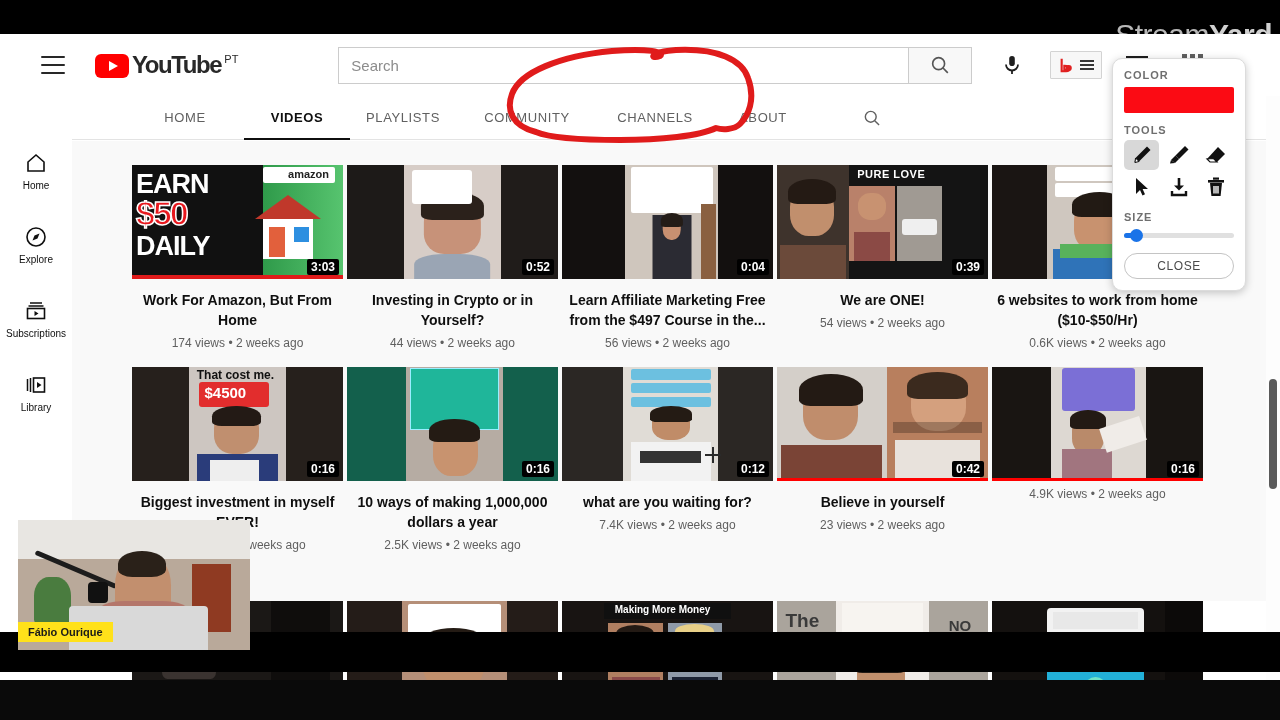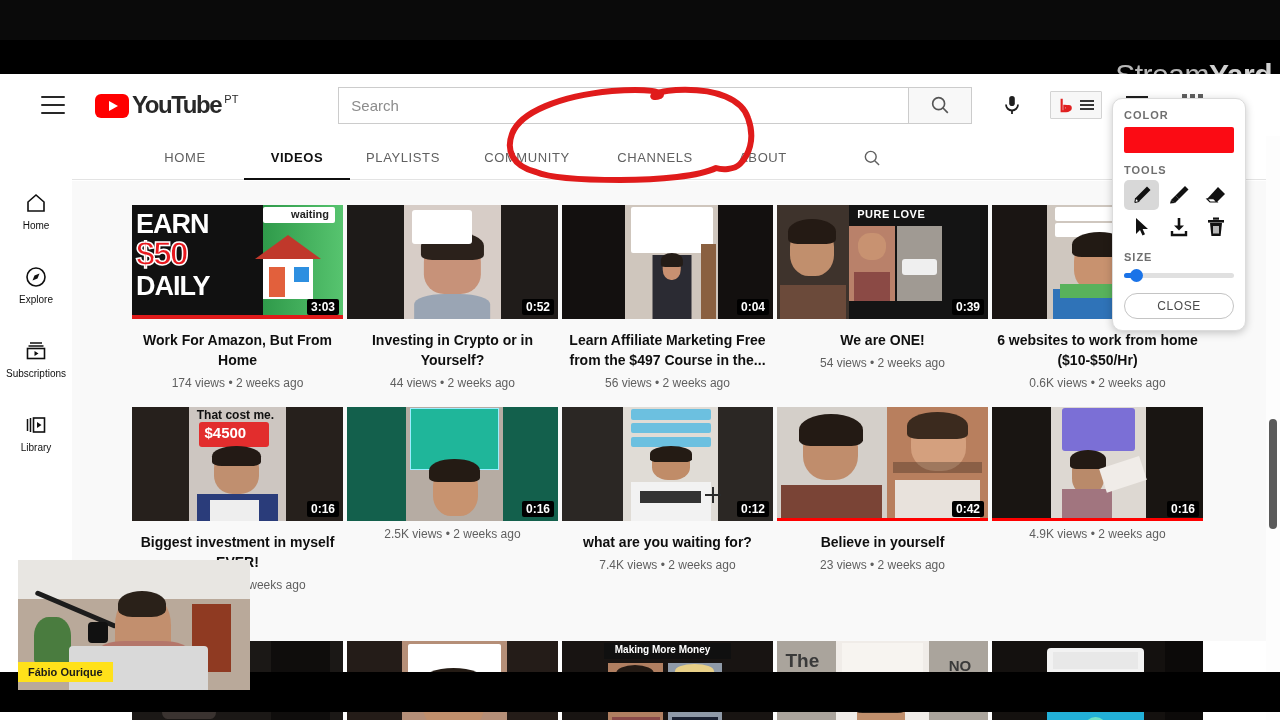--- a/index.html
+++ b/index.html
@@ -1,21 +1,21 @@
 <!DOCTYPE html>
 <html><head>
 <meta charset="utf-8">
 <style>
   * { box-sizing: border-box; margin: 0; padding: 0; }
   html, body {
     width: 1280px; height: 720px; overflow: hidden;
     background: #0a0a0a;
     font-family: "Liberation Sans", sans-serif;
   }
-  #stage { position: relative; width: 1280px; height: 672px; background: #ef4444; margin-top: 40px; }
+  #stage { position: relative; width: 1280px; height: 672px; background: #ef4444; }
 
   
   .watermark {
     position: absolute; top: 18px; right: 8px;
     font-size: 30px; font-weight: 700; letter-spacing: -0.5px;
     color: rgba(255,255,255,0.82);
     filter: blur(0.5px);
     z-index: 5;
   }
   .watermark .wm-light { font-weight: 400; color: rgba(255,255,255,0.72); }
@@ -365,21 +365,21 @@
     <div class="grid">
 
       <div class="row">
 
         <div class="card">
           <div class="thumb" style="background:linear-gradient(90deg,#111 0%,#111 62%,#2f9a4a 62%,#57c46f 100%)">
             <div style="position:absolute;left:4px;top:6px;color:#fff;font-size:27px;font-weight:900;letter-spacing:-1px;line-height:26px;">EARN</div>
             <div style="position:absolute;left:4px;top:32px;color:#e8191f;font-size:34px;font-weight:900;letter-spacing:-2px;line-height:32px;-webkit-text-stroke:1.5px #fff;">$50</div>
             <div style="position:absolute;left:4px;top:68px;color:#fff;font-size:27px;font-weight:900;letter-spacing:-1px;line-height:26px;">DAILY</div>
             <div style="position:absolute;right:8px;top:2px;width:72px;height:16px;background:#fff;border-radius:2px;"></div>
-            <div style="position:absolute;right:14px;top:3px;font-size:11px;font-weight:700;color:#222;">waiting</div>
+            <div style="position:absolute;right:14px;top:3px;font-size:11px;font-weight:700;color:#222;">amazon</div>
             <div style="position:absolute;right:22px;top:30px;width:0;height:0;border-left:33px solid transparent;border-right:33px solid transparent;border-bottom:24px solid #c0382b;"></div>
             <div style="position:absolute;right:30px;top:54px;width:50px;height:40px;background:#fff;"></div>
             <div style="position:absolute;right:58px;top:62px;width:16px;height:30px;background:#e2603c;"></div>
             <div style="position:absolute;right:34px;top:62px;width:15px;height:15px;background:#2d8fe0;"></div>
             <div style="position:absolute;left:0;right:0;bottom:0;height:4px;background:#e01b1b;"></div>
             <div class="dur">3:03</div>
           </div>
           <div class="v-title">Work For Amazon, But From Home</div>
           <div class="v-meta">
             <span>174 views</span> • <span>2 weeks ago</span>
@@ -486,20 +486,21 @@
 
         <div class="card">
           <div class="thumb" style="background:#13604c">
             <div class="center" style="left:28%;width:46%;background:#b6aca3">
               <div style="position:absolute;left:4%;top:1%;width:92%;height:54%;background:#1fb69a;border:1px solid #9ef;"></div>
               <div style="position:absolute;left:28%;top:52%;width:46%;height:44%;background:#c8936f;border-radius:40%;"></div>
               <div style="position:absolute;left:24%;top:46%;width:52%;height:20%;background:#241b14;border-radius:50% 50% 18% 18%;"></div>
             </div>
             <div class="dur">0:16</div>
           </div>
+          <div class="v-title">10 ways of making 1,000,000 dollars a year</div>
           <div class="v-meta">
             <span>2.5K views</span> • <span>2 weeks ago</span>
           </div>
         </div>
 
         <div class="card">
           <div class="thumb" style="background:#2b2724">
             <div class="center" style="left:29%;width:45%;background:#e0dcd6">
               <div style="position:absolute;left:8%;top:2%;width:84%;height:9%;background:#6cc0e0;border-radius:2px;"></div>
               <div style="position:absolute;left:8%;top:14%;width:84%;height:9%;background:#6cc0e0;border-radius:2px;"></div>

